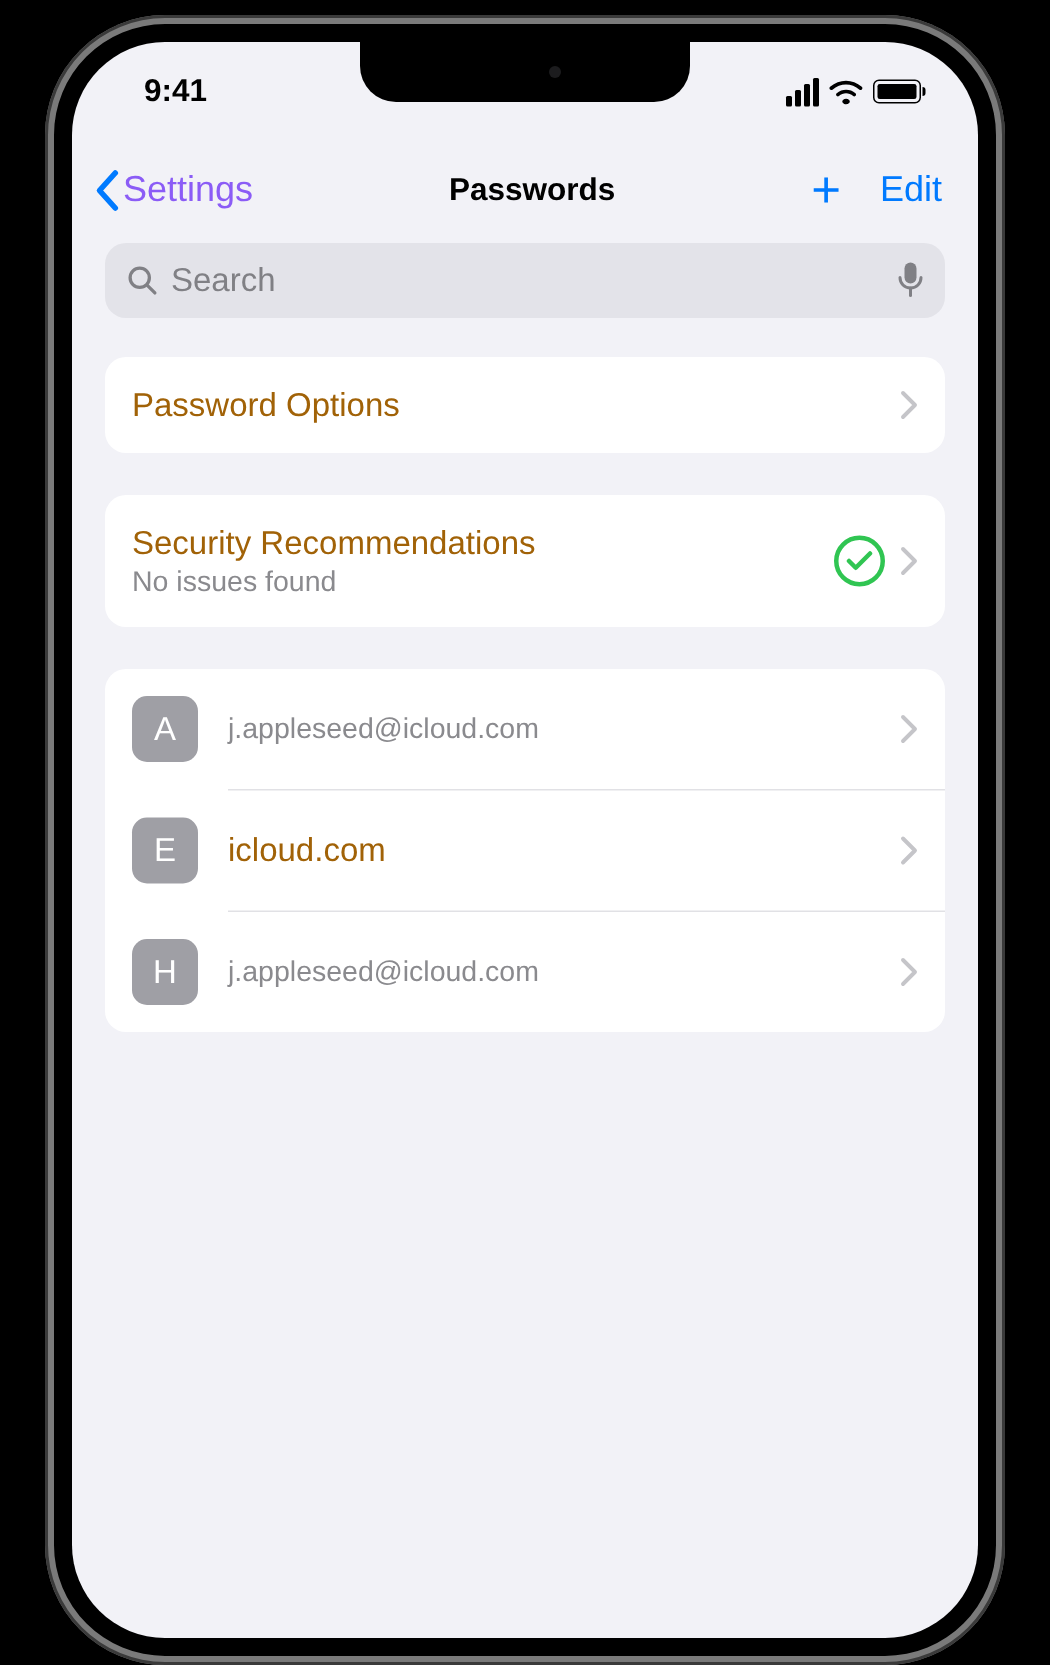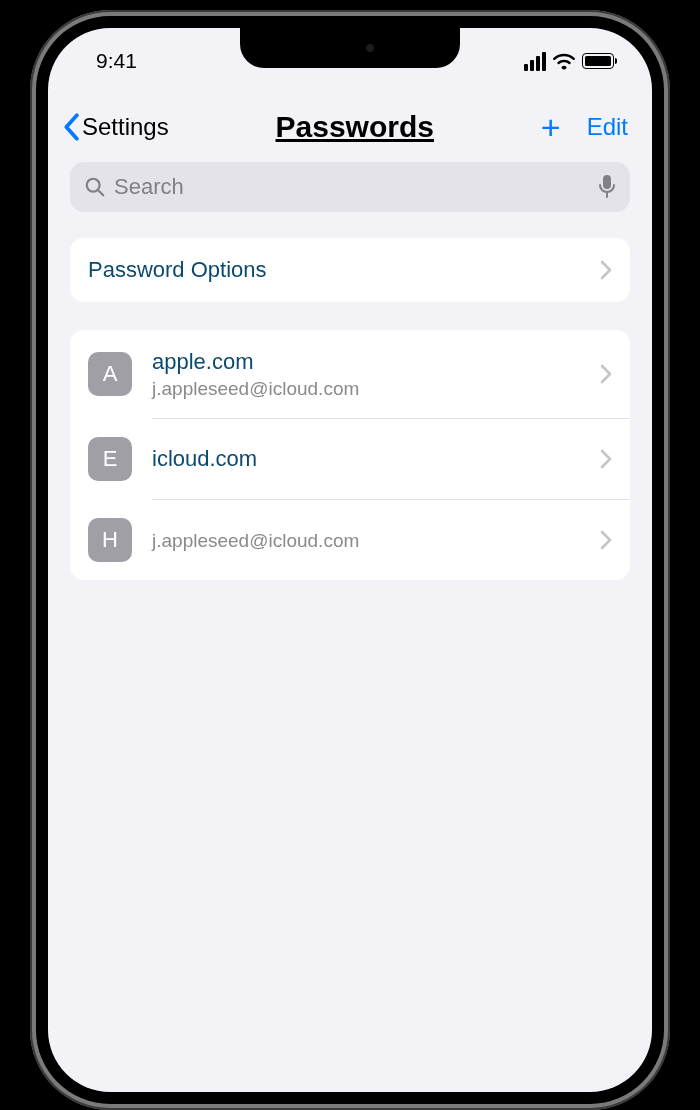--- a/index.html
+++ b/index.html
@@ -49,42 +49,42 @@
       width: 8px; height: 8px; background:#1c1c1e; border-radius:50%;
       margin-left: 40px;
     }
     .status-bar {
       height: 54px;
       display: flex;
       align-items: center;
       justify-content: space-between;
       padding: 12px 38px 0 48px;
       font-size: 21px;
-      font-weight: 400;
+      font-weight: 700;
     }
     .status-right { display:flex; align-items:center; gap:6px; }
     .cellular { display:flex; align-items:flex-end; gap:2px; }
     .cellular span { width:4px; background:#000; border-radius:1px; }
     .cellular span:nth-child(1){height:7px;}
     .cellular span:nth-child(2){height:11px;}
     .cellular span:nth-child(3){height:15px;}
     .cellular span:nth-child(4){height:19px;}
     .battery {
       width: 32px; height: 16px; border:1.5px solid #000; border-radius:4px;
       position:relative; display:flex; align-items:center; padding:2px;
     }
     .battery::after{content:"";position:absolute;right:-4px;top:4px;width:2.5px;height:6px;background:#000;border-radius:0 2px 2px 0;}
     .battery .fill{width:100%;height:100%;background:#000;border-radius:1.5px;}
 
     .nav {
       display:flex; align-items:center; justify-content:space-between;
       padding: 28px 24px 16px 14px;
     }
-    .nav .back { display:flex; align-items:center; gap:2px; color:#000000; font-size:24px; }
-    .nav .title { font-size:30px; font-weight:600;text-decoration:underline; }
+    .nav .back { display:flex; align-items:center; gap:2px; color:#8b5cf6; font-size:24px; }
+    .nav .title { font-size:21px; font-weight:600; }
     .nav .right { display:flex; align-items:center; gap:26px; color:#007aff; font-size:24px; }
     .nav .plus { font-size:34px; font-weight:300; line-height:1; }
     .chev { display:inline-block; }
 
     .search {
       margin: 2px 22px 26px;
       background:#e3e3e9;
       border-radius:14px;
       height:50px;
       display:flex; align-items:center; padding:0 14px; gap:8px;
@@ -99,21 +99,21 @@
       margin: 0 22px 28px;
       background:#fff;
       border-radius:14px;
       overflow:hidden;
     }
     .row {
       display:flex; align-items:center; padding:18px 18px;
       position:relative; min-height:64px;
     }
     .row .main { flex:1; }
-    .row .title-line { font-size:22px; color:#0c4a6e; line-height:1.25; }
+    .row .title-line { font-size:22px; color:#a16207; line-height:1.25; }
     .row .sub { font-size:19px; color:#8a8a8e; margin-top:2px; }
     .row .disc { color:#c5c5c9; }
     .row .disc svg{display:block;}
     .divider {
       height:1px; background:#e1e1e5; margin-left:82px;
     }
     .avatar {
       width:44px;height:44px;border-radius:10px;background:#9f9fa5;color:#fff;
       font-size:22px;font-weight:500;display:flex;align-items:center;justify-content:center;margin-right:20px;
     }
@@ -182,26 +182,43 @@
             <div class="title-line">Password Options</div>
           </div>
         <span class="disc">
             <svg width="12" height="20" viewBox="0 0 12 20">
               <path d="M2 2l8 8-8 8" stroke="#c5c5c9" stroke-width="2.6" fill="none" stroke-linecap="round" stroke-linejoin="round"></path>
             </svg>
           </span>
       </div>
     </div>
 
-
     <div class="group">
       <div class="row">
+        <div class="main">
+          <div class="title-line">Security Recommendations</div>
+          <div class="sub">No issues found</div>
+        </div>
+        <span class="check-circle">
+          <svg width="18" height="14" viewBox="0 0 18 14">
+              <path d="M2 7l4.5 4.5L16 2" stroke="#30c552" stroke-width="3" fill="none" stroke-linecap="round" stroke-linejoin="round"></path>
+            </svg>
+        </span>
+        <span class="disc">
+            <svg width="12" height="20" viewBox="0 0 12 20">
+              <path d="M2 2l8 8-8 8" stroke="#c5c5c9" stroke-width="2.6" fill="none" stroke-linecap="round" stroke-linejoin="round"></path>
+            </svg>
+          </span>
+      </div>
+    </div>
+
+    <div class="group">
+      <div class="row">
         <div class="avatar">A</div>
         <div class="main">
-          <div class="title-line">apple.com</div>
           <div class="sub">j.appleseed@icloud.com</div>
         </div>
         <span class="disc">
             <svg width="12" height="20" viewBox="0 0 12 20">
               <path d="M2 2l8 8-8 8" stroke="#c5c5c9" stroke-width="2.6" fill="none" stroke-linecap="round" stroke-linejoin="round"></path>
             </svg>
           </span>
       </div>
       <div class="divider"></div>
       <div class="row">

